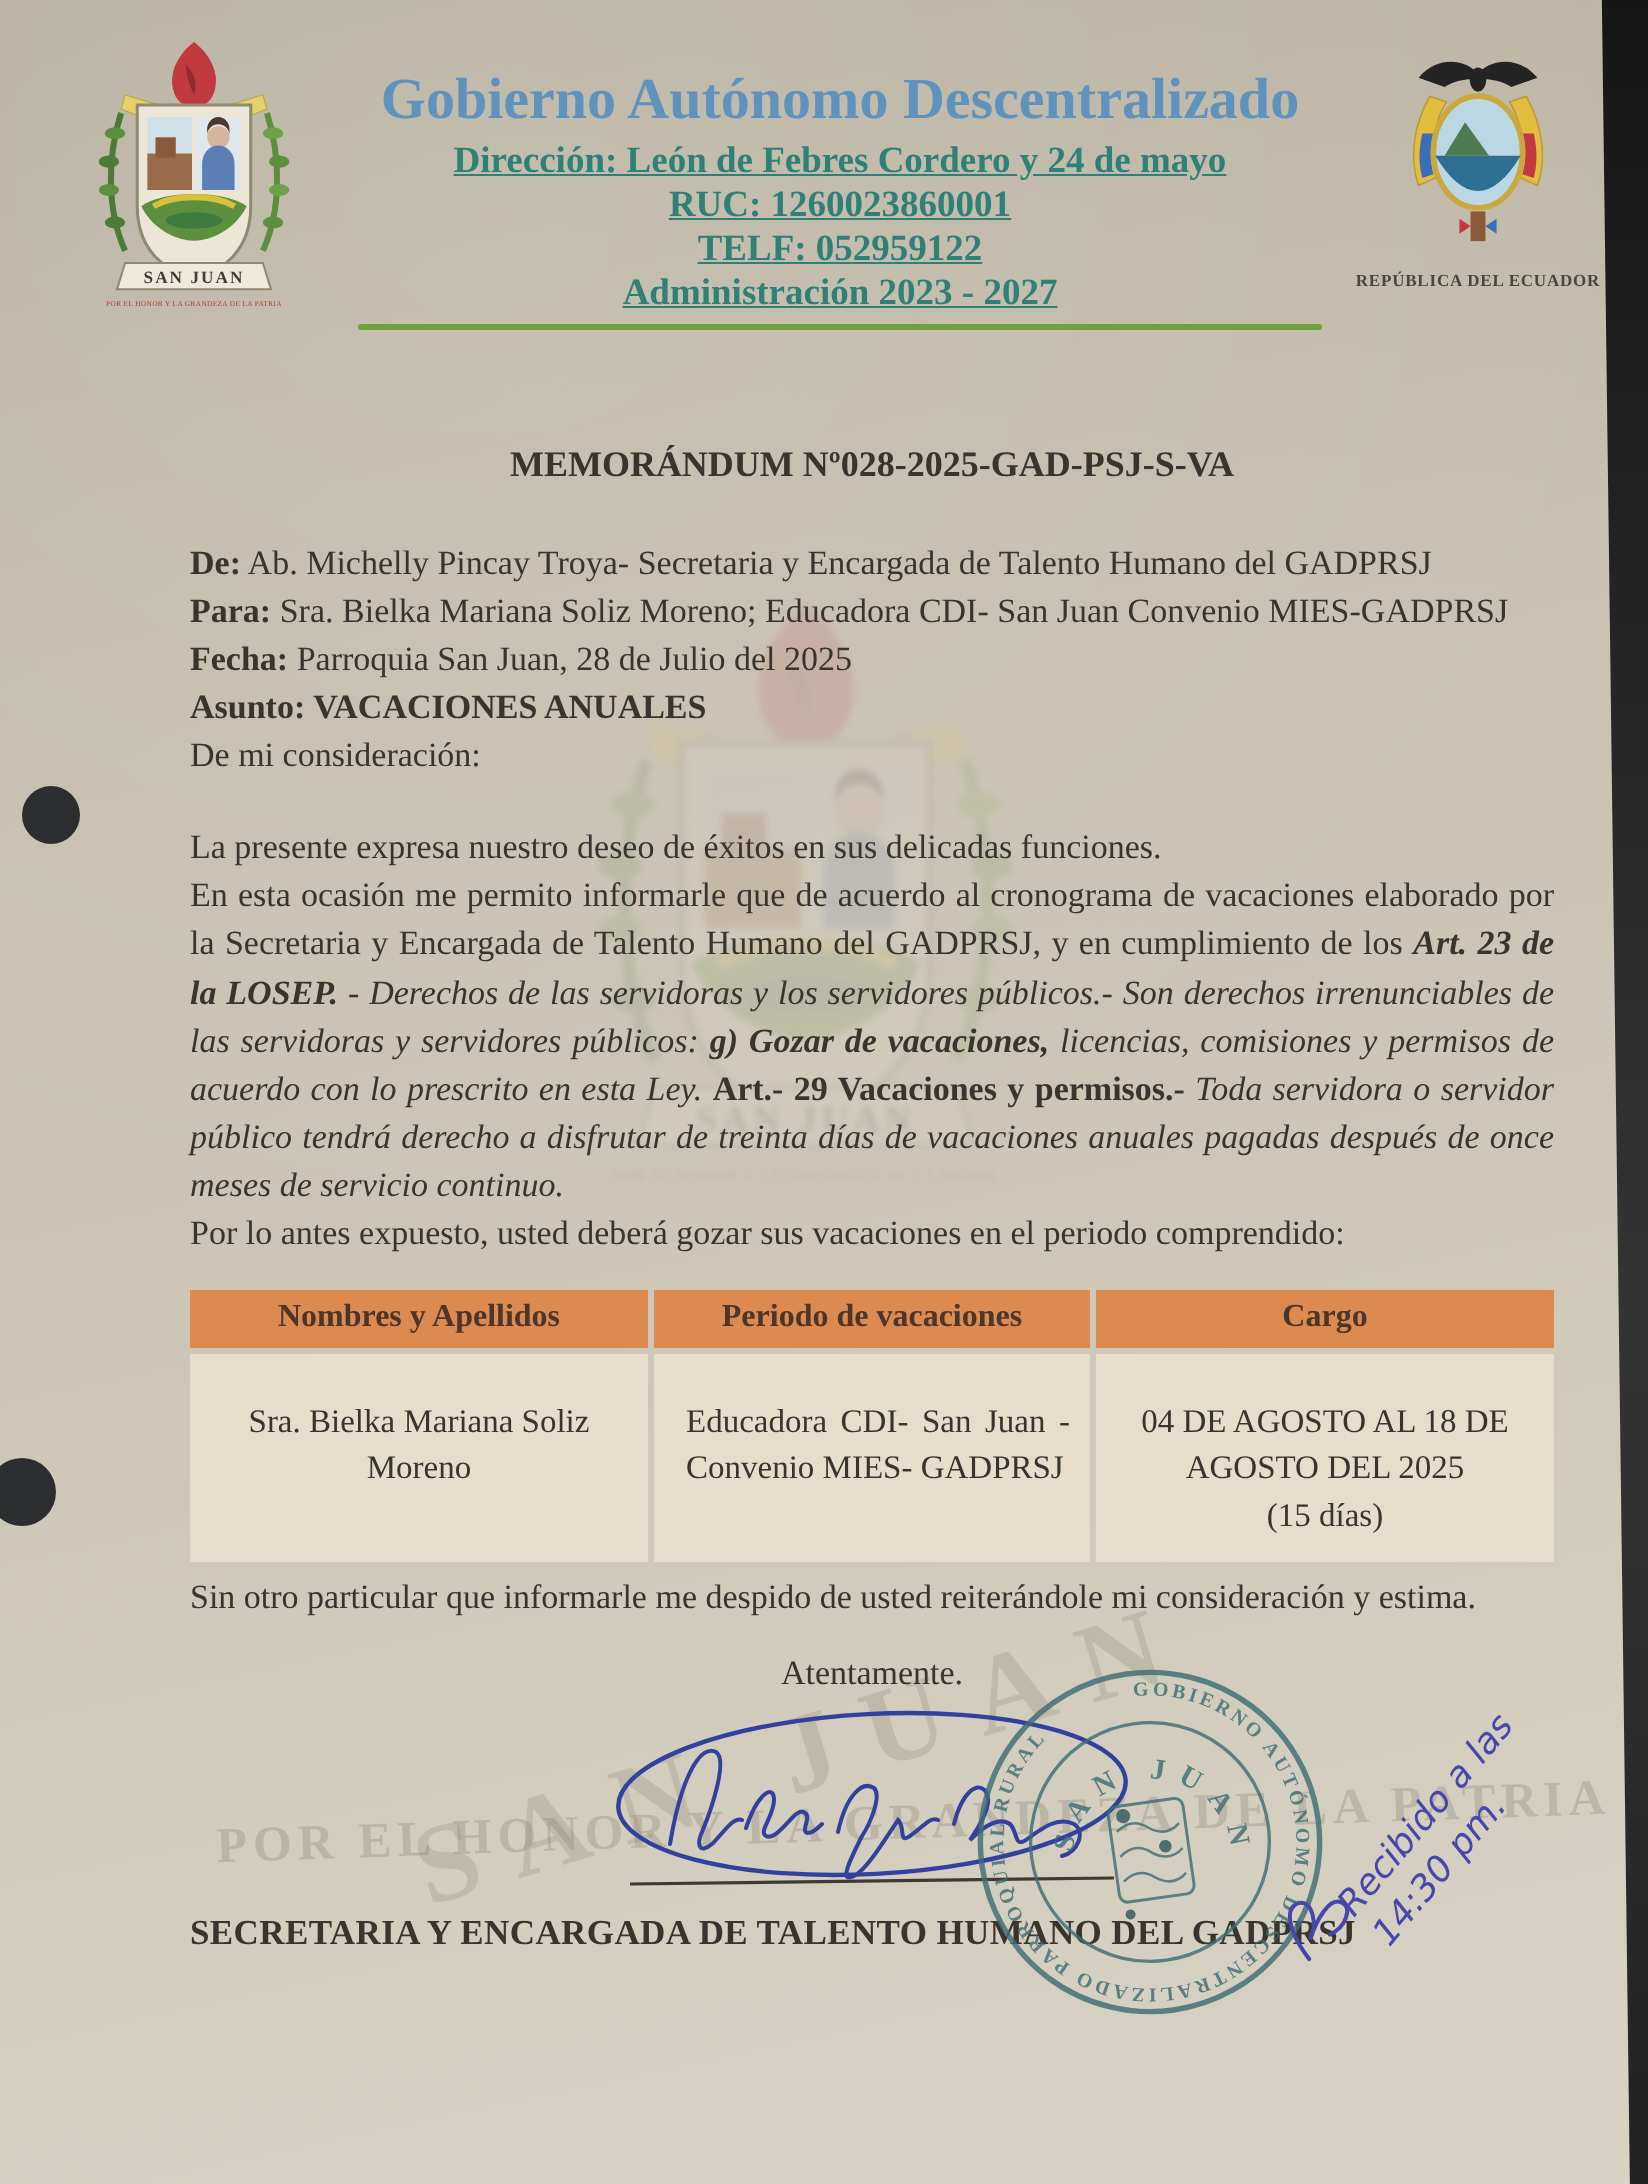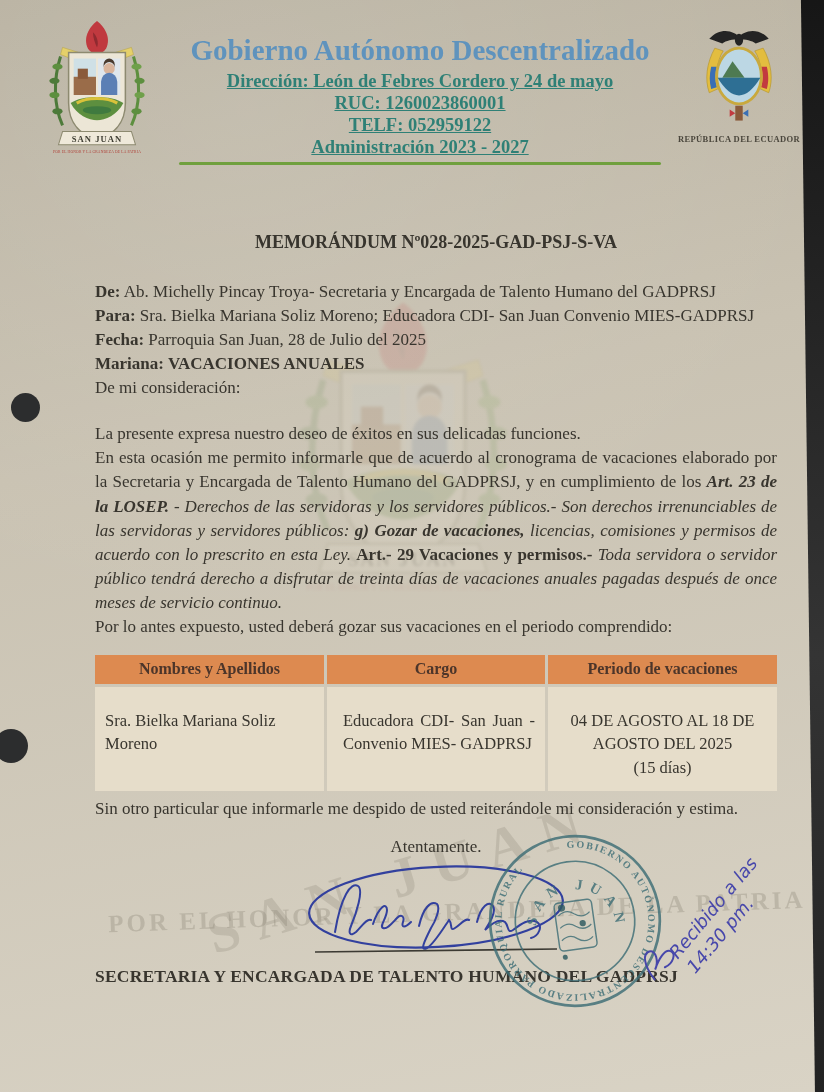--- a/index.html
+++ b/index.html
@@ -16,35 +16,35 @@
   .hdr-right{position:absolute;left:666px;top:24px;width:146px;text-align:center;}
   .hdr-right .caption{font-size:8.5px;font-weight:bold;letter-spacing:.4px;color:#4a463c;margin-top:2px;}
   .hdr-center{position:absolute;left:158px;top:34px;width:524px;text-align:center;}
   .t1{font-size:29px;font-weight:bold;color:var(--header-blue);line-height:1.12;}
   .t2{font-size:27px;font-weight:bold;color:var(--header-blue);line-height:1.15;}
   .sub{font-size:18.5px;font-weight:bold;color:var(--header-teal);line-height:1.18;text-decoration:underline;}
   .sub.first{margin-top:5px;}
   .hdr-rule{width:482px;height:3px;background:var(--underline-green);margin:3px auto 0;border-radius:2px;}
   
   .doc{position:absolute;left:95px;top:220px;width:682px;font-size:17px;line-height:1.42;}
-  .memo-title{text-align:center;font-weight:bold;font-size:18px;margin:10px 0 24px;}
+  .memo-title{text-align:center;font-weight:bold;font-size:18px;margin:0 0 24px;}
   .meta p{margin:0;text-align:justify;}
   .meta .lbl{font-weight:bold;}
   .meta .bold-all{font-weight:bold;}
   .para{margin:0;text-align:justify;}
   .gap-top{margin-top:22px;}
   .it{font-style:italic;}
   .bi{font-style:italic;font-weight:bold;}
   .b{font-weight:bold;}
   
   .vac-table{margin:16px 0 6px;display:grid;grid-template-columns:229px 218px 229px;gap:3px;width:618px;}
   .vac-table .th{background:var(--table-header-bg);color:var(--table-header-text);font-weight:bold;
                  font-size:16px;text-align:center;padding:3px 4px;}
   .vac-table .td{background:var(--table-cell-bg);padding:22px 10px 12px;min-height:56px;font-size:16.5px;}
-  .td.name{text-align:left;}
+  .td.name{text-align:center;}
   .td.cargo{text-align:justify;padding-left:16px;}
   .td.period{text-align:center;}
   
   .signoff{text-align:center;margin:14px 0 0;}
   .sig-wrap{position:relative;width:270px;height:100px;margin:2px auto 0;}
   .signer-name{text-align:center;margin:0;}
   .signer-title{margin:2px 0 0;font-weight:bold;font-size:17.5px;letter-spacing:.2px;}
   
   .hole{position:absolute;border-radius:50%;background:var(--hole-dark);}
   .hole1{left:11px;top:393px;width:29px;height:29px;}
@@ -139,34 +139,34 @@
       <div class="caption">REPÚBLICA DEL ECUADOR</div>
     </div>
 
     <div class="doc">
       <p class="memo-title">MEMORÁNDUM Nº028-2025-GAD-PSJ-S-VA</p>
 
       <div class="meta">
         <p><span class="lbl">De:</span><span> Ab. Michelly Pincay Troya- Secretaria y Encargada de Talento Humano del GADPRSJ</span></p>
         <p><span class="lbl">Para:</span><span> Sra. Bielka Mariana Soliz Moreno; Educadora CDI- San Juan Convenio MIES-GADPRSJ</span></p>
         <p><span class="lbl">Fecha:</span><span> Parroquia San Juan, 28 de Julio del 2025</span></p>
-        <p class="bold-all"><span class="lbl">Mariana:</span><span> VACACIONES ANUALES</span></p>
+        <p class="bold-all"><span class="lbl">Asunto:</span><span> VACACIONES ANUALES</span></p>
         <p>De mi consideración:</p>
       </div>
 
       <p class="para gap-top">La presente expresa nuestro deseo de éxitos en sus delicadas funciones.</p>
 
       <p class="para"><span>En esta ocasión me permito informarle que de acuerdo al cronograma de vacaciones elaborado por la Secretaria y Encargada de Talento Humano del GADPRSJ, y en cumplimiento de los </span><span class="bi">Art. 23 de la LOSEP.</span><span class="it"> - Derechos de las servidoras y los servidores públicos.- Son derechos irrenunciables de las servidoras y servidores públicos: </span><span class="bi">g) Gozar de vacaciones,</span><span class="it"> licencias, comisiones y permisos de acuerdo con lo prescrito en esta Ley. </span><span class="b">Art.- 29 Vacaciones y permisos.-</span><span class="it"> Toda servidora o servidor público tendrá derecho a disfrutar de treinta días de vacaciones anuales pagadas después de once meses de servicio continuo.</span></p>
 
       <p class="para">Por lo antes expuesto, usted deberá gozar sus vacaciones en el periodo comprendido:</p>
 
       <div class="vac-table">
         <div class="th">Nombres y Apellidos</div>
+        <div class="th">Periodo de vacaciones</div>
         <div class="th">Cargo</div>
-        <div class="th">Periodo de vacaciones</div>
         <div class="td name">Sra. Bielka Mariana Soliz Moreno</div>
         <div class="td cargo">Educadora CDI- San Juan -Convenio MIES- GADPRSJ</div>
         <div class="td period">
           <span>04 DE AGOSTO AL 18 DE AGOSTO DEL 2025</span><br>
           <span>(15 días)</span>
         </div>
       </div>
 
       <p class="para">Sin otro particular que informarle me despido de usted reiterándole mi consideración y estima.</p>
       <p class="signoff">Atentamente.</p>

